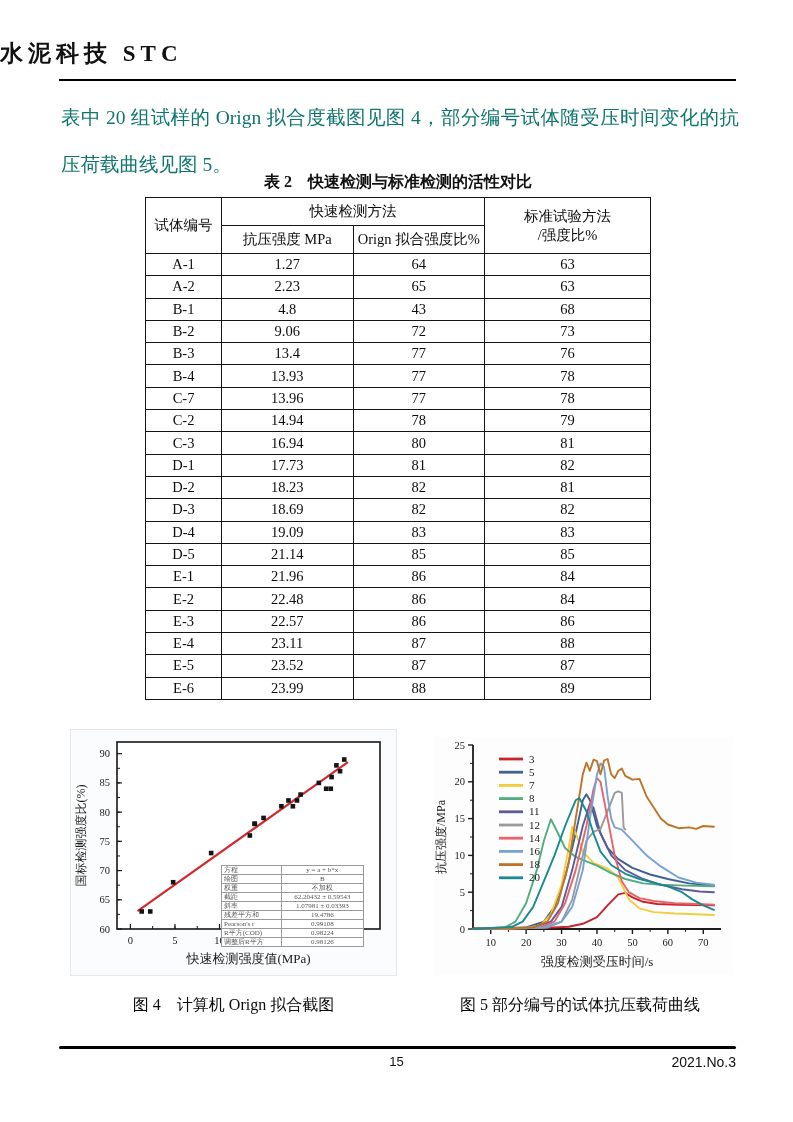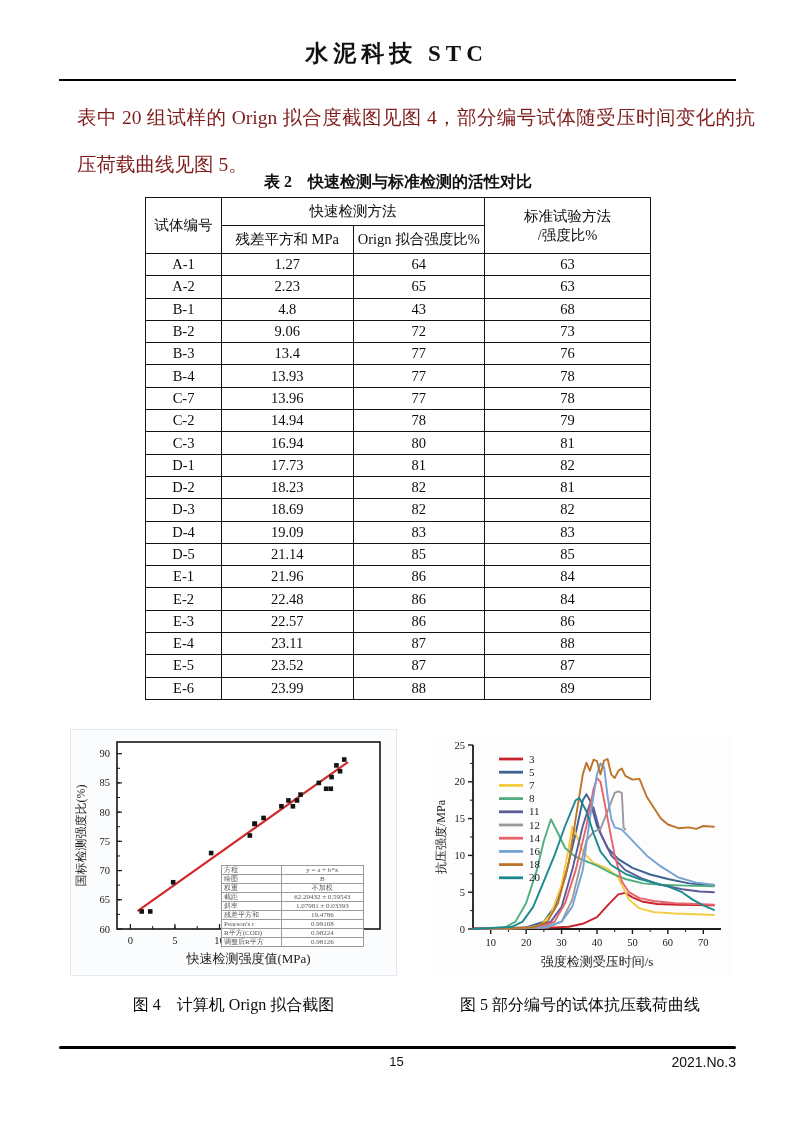--- a/index.html
+++ b/index.html
@@ -4,28 +4,28 @@
 <style>
   * { margin:0; padding:0; box-sizing:border-box; }
   html,body { background:#777; }
   .page {
     position:relative; width:793px; height:1122px; margin:0 auto;
     background:#ffffff; overflow:hidden;
     font-family:"Liberation Serif","DejaVu Serif",serif; color:#111;
   }
   .header-title {
     position:absolute; top:38px; left:0; width:100%;
-    text-align:center; font-size:23px; font-weight:700; letter-spacing:5px;
+    text-align:left; font-size:23px; font-weight:700; letter-spacing:5px;
   }
   .header-rule {
     position:absolute; top:79px; left:59px; width:677px; height:2px; background:#000;
   }
   .body-paragraph {
     position:absolute; top:94px; left:61px; width:678px;
-    font-size:19.5px; line-height:47px; text-align:justify; color:#7f1d1d;margin-left:16px;
+    font-size:19.5px; line-height:47px; text-align:justify; color:#0f766e;
   }
   .table-title {
     position:absolute; top:172px; left:145px; width:506px;
     text-align:center; font-size:16px; font-weight:700;
   }
   table.spec-table {
     position:absolute; top:197px; left:145px; width:506px;
     border-collapse:collapse; table-layout:fixed;
     font-size:14.5px; text-align:center; color:#0c0c0c;
   }
@@ -77,21 +77,21 @@
     <thead>
       <tr>
         <th rowspan="2" style="width:76px">试体编号</th>
         <th colspan="2">快速检测方法</th>
         <th rowspan="2" style="width:166px">
           <span style="display:block">标准试验方法</span>
           <span style="display:block">/强度比%</span>
         </th>
       </tr>
       <tr>
-        <th style="width:124px">残差平方和 MPa</th>
+        <th style="width:124px">抗压强度 MPa</th>
         <th style="width:140px">Orign 拟合强度比%</th>
       </tr>
     </thead>
     <tbody>
         <tr>
           <td>A-1</td>
           <td>1.27</td>
           <td>64</td>
           <td>63</td>
         </tr>

